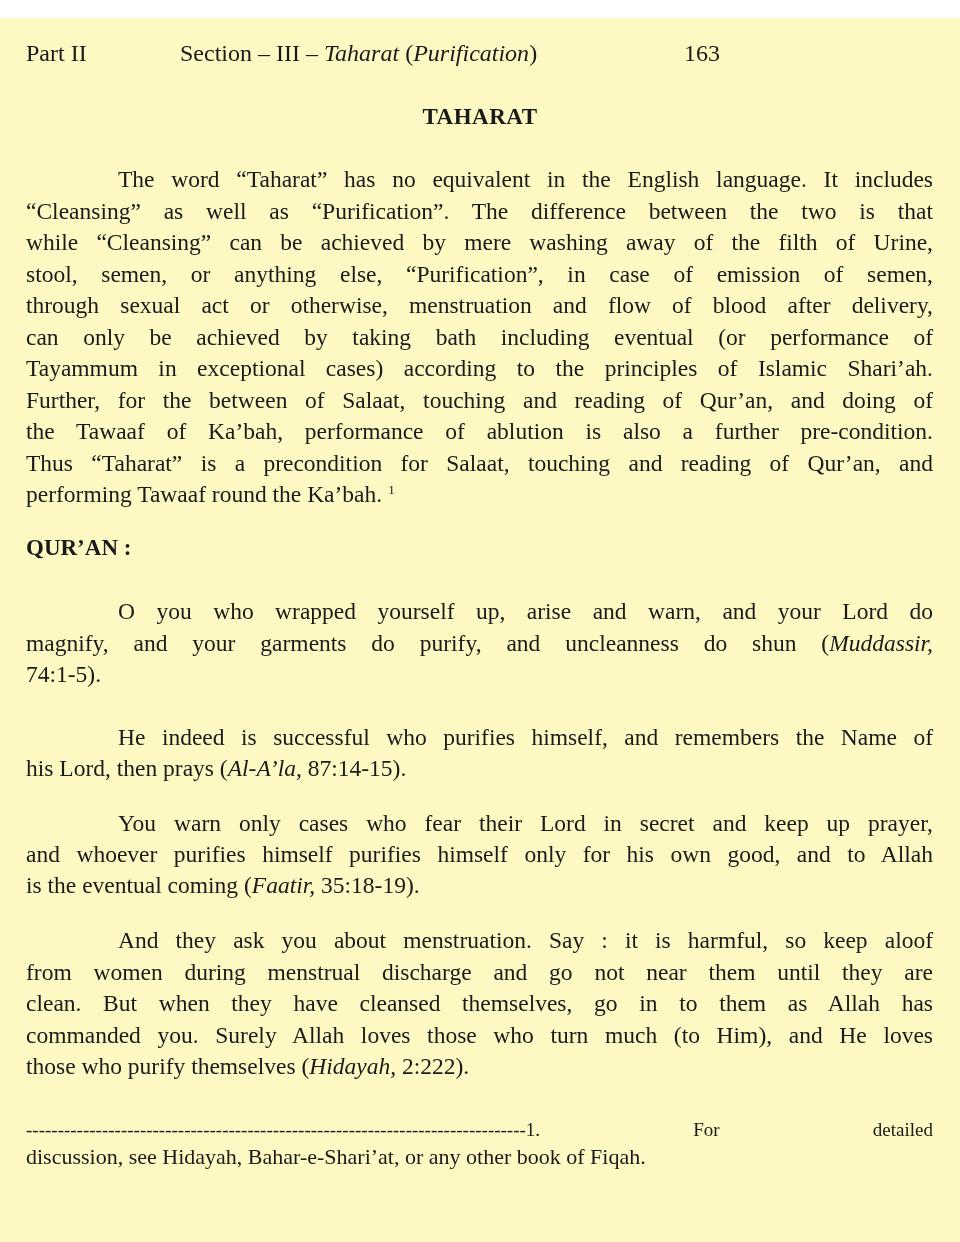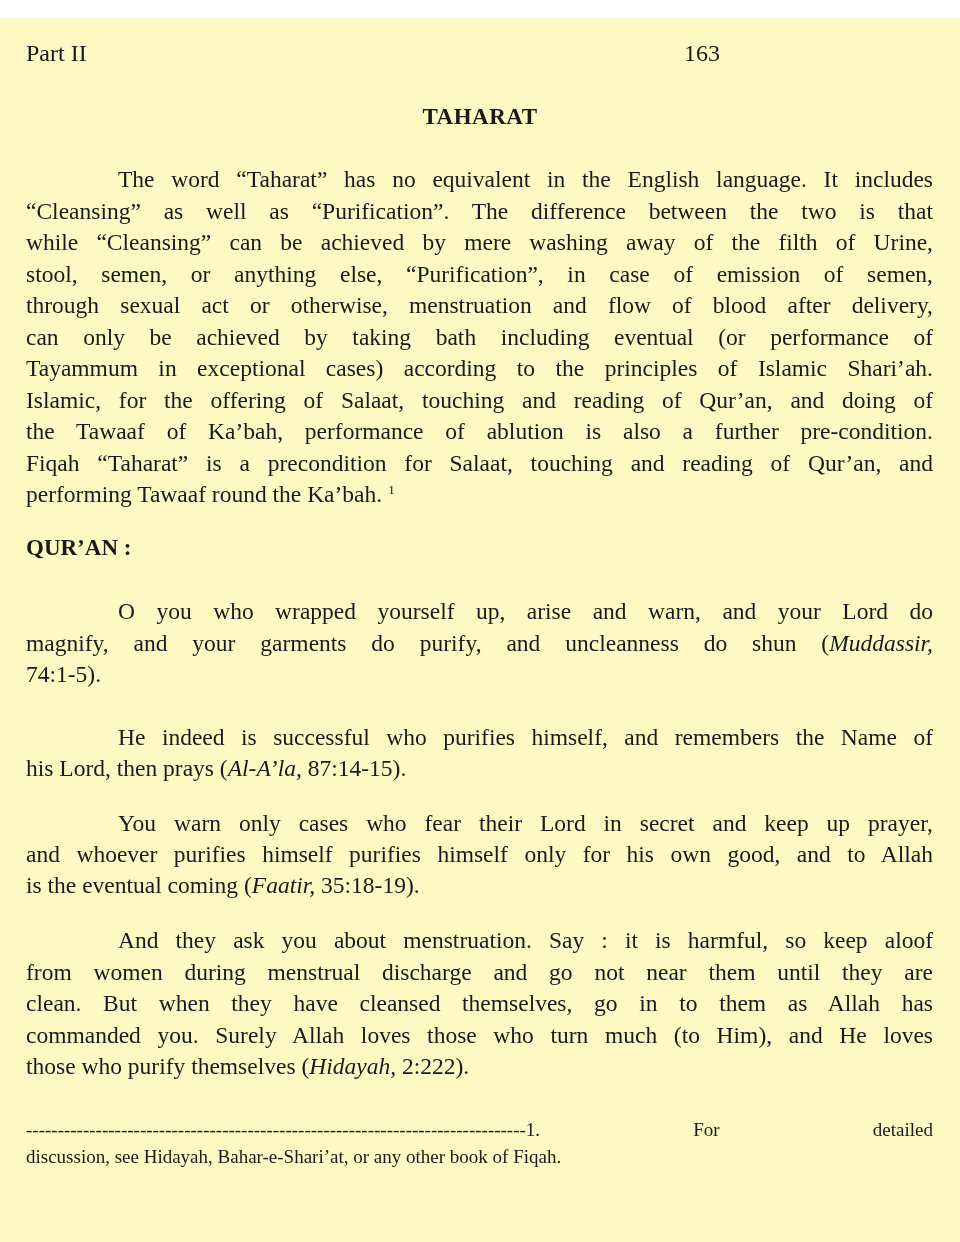--- a/index.html
+++ b/index.html
@@ -86,49 +86,50 @@
       align-items: baseline;
     }
     .fn-dashes {
       letter-spacing: 0;
       overflow: hidden;
     }
     .fn-line2 {
       position: absolute;
       left: 26px;
       top: 1127px;
-      font-size: 19px;
+      font-size: 22px;
       line-height: 24px;
       white-space: nowrap;
     }
     em { font-style: italic; }
   </style>
 </head>
 <body>
 
 <div class="page">
 
   <div class="header">
     <span class="part">Part II</span>
+    <span class="section"><span>Section – III – </span><em>Taharat</em><span> (</span><em>Purification</em><span>)</span></span>
     <span class="pageno">163</span>
   </div>
 
   <div class="title">TAHARAT</div>
 
   <div>
     <div class="line indent" style="top:146px">The word “Taharat” has no equivalent in the English language. It includes</div>
     <div class="line" style="top:178px">“Cleansing” as well as “Purification”. The difference between the two is that</div>
     <div class="line" style="top:209px">while “Cleansing” can be achieved by mere washing away of the filth of Urine,</div>
     <div class="line" style="top:241px">stool, semen, or anything else, “Purification”, in case of emission of semen,</div>
     <div class="line" style="top:272px">through sexual act or otherwise, menstruation and flow of blood after delivery,</div>
     <div class="line" style="top:304px">can only be achieved by taking bath including eventual (or performance of</div>
     <div class="line" style="top:335px">Tayammum in exceptional cases) according to the principles of Islamic Shari’ah.</div>
-    <div class="line" style="top:367px">Islamic, for the offering of Salaat, touching and reading of Qur’an, and doing of</div>
+    <div class="line" style="top:367px">Further, for the between of Salaat, touching and reading of Qur’an, and doing of</div>
     <div class="line" style="top:398px">the Tawaaf of Ka’bah, performance of ablution is also a further pre-condition.</div>
-    <div class="line" style="top:430px">Fiqah “Taharat” is a precondition for Salaat, touching and reading of Qur’an, and</div>
+    <div class="line" style="top:430px">Thus “Taharat” is a precondition for Salaat, touching and reading of Qur’an, and</div>
     <div class="line last" style="top:461px"><span>performing Tawaaf round the Ka’bah.</span><sup class="fn">1</sup></div>
   </div>
 
   <div class="heading-q">QUR’AN :</div>
 
   <div>
     <div class="line indent" style="top:578px">O you who wrapped yourself up, arise and warn, and your Lord do</div>
     <div class="line" style="top:610px"><span>magnify, and your garments do purify, and uncleanness do shun (</span><em>Muddassir,</em></div>
     <div class="line last" style="top:641px">74:1-5).</div>
   </div>

